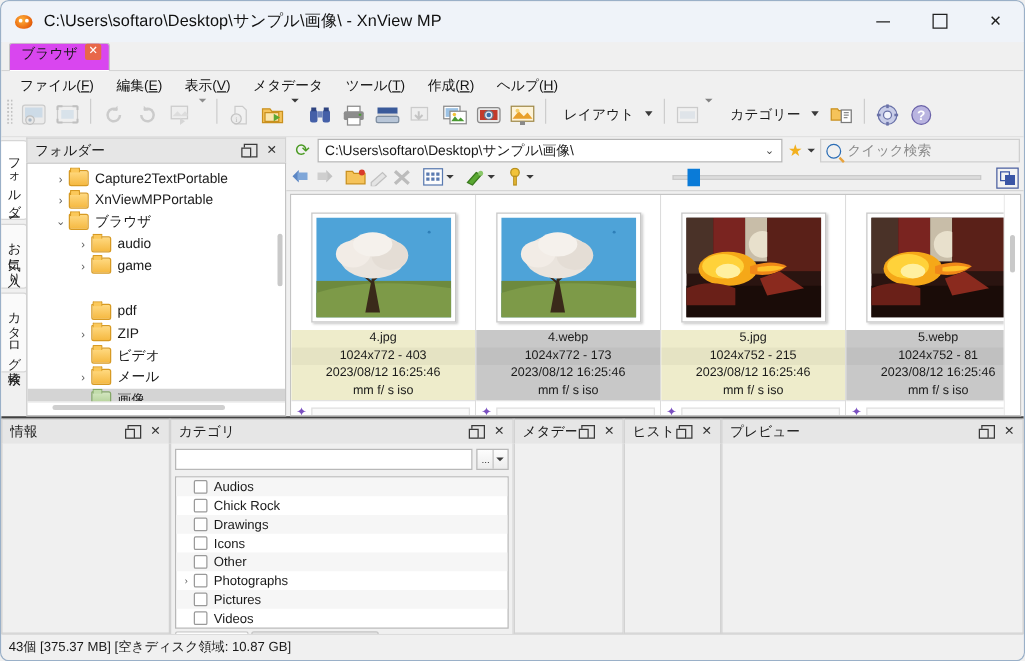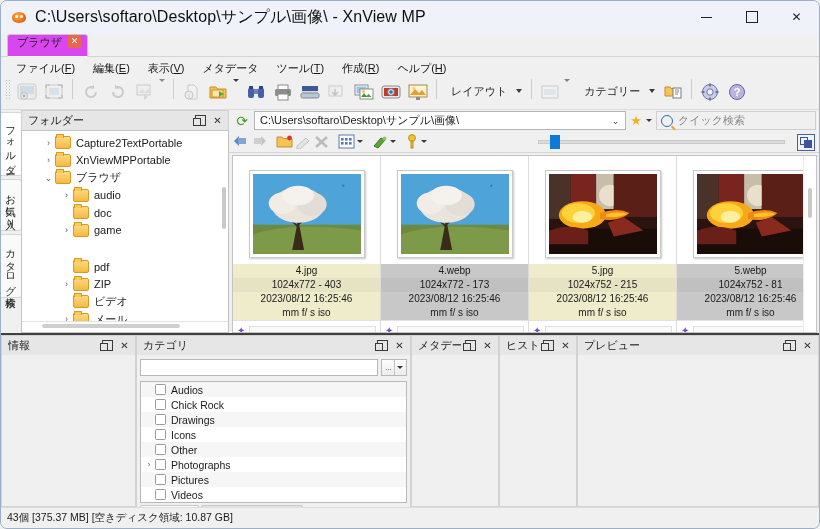--- a/index.html
+++ b/index.html
@@ -23,21 +23,21 @@
   .app-ico{
     width:16px;height:16px;margin:0 8px 0 10px;flex:0 0 16px;
     position:relative;
   }
   .app-ico .b{
     position:absolute;left:1px;top:3px;width:14px;height:11px;border-radius:50% 50% 45% 45%;
     background:radial-gradient(circle at 40% 35%,#ffb23a,#e8620c 70%,#b03c05);
   }
   .app-ico .e1,.app-ico .e2{position:absolute;top:6px;width:3px;height:3px;border-radius:50%;background:#fff;}
   .app-ico .e1{left:4px;} .app-ico .e2{left:9px;}
-  .title-text{flex:1;font-size:16px;color:#101010;letter-spacing:.1px;}
+  .title-text{flex:1;font-size:13px;color:#101010;letter-spacing:.1px;}
   .wctrls{display:flex;height:32px;}
   .wbtn{width:45px;height:32px;display:flex;align-items:center;justify-content:center;color:#202020;font-size:12px;}
   .sq{width:10px;height:10px;border:1px solid #202020;}
   .dash{width:11px;height:1px;background:#202020;}
   
   .tabstrip{
     height:22px;flex:0 0 22px;background:#f0f0f0;display:flex;align-items:flex-end;
     padding-left:6px;border-bottom:1px solid #d4d4d4;
   }
   .btab{
@@ -456,25 +456,20 @@
           </div>
           <div class="trow" style="padding-left:20px;">
             <span class="exp">⌄</span>
             <span class="fld"></span>
             <span>ブラウザ</span>
           </div>
           <div class="trow" style="padding-left:38px;">
             <span class="exp">›</span>
             <span class="fld"></span>
             <span>audio</span>
-          </div>
-          <div class="trow" style="padding-left:38px;">
-            <span class="exp"></span>
-            <span class="fld"></span>
-            <span>doc</span>
           </div>
           <div class="trow" style="padding-left:38px;">
             <span class="exp">›</span>
             <span class="fld"></span>
             <span>game</span>
           </div>
           <div class="trow" style="padding-left:38px;margin-top:19px;">
             <span class="exp"></span>
             <span class="fld"></span>
             <span>pdf</span>

